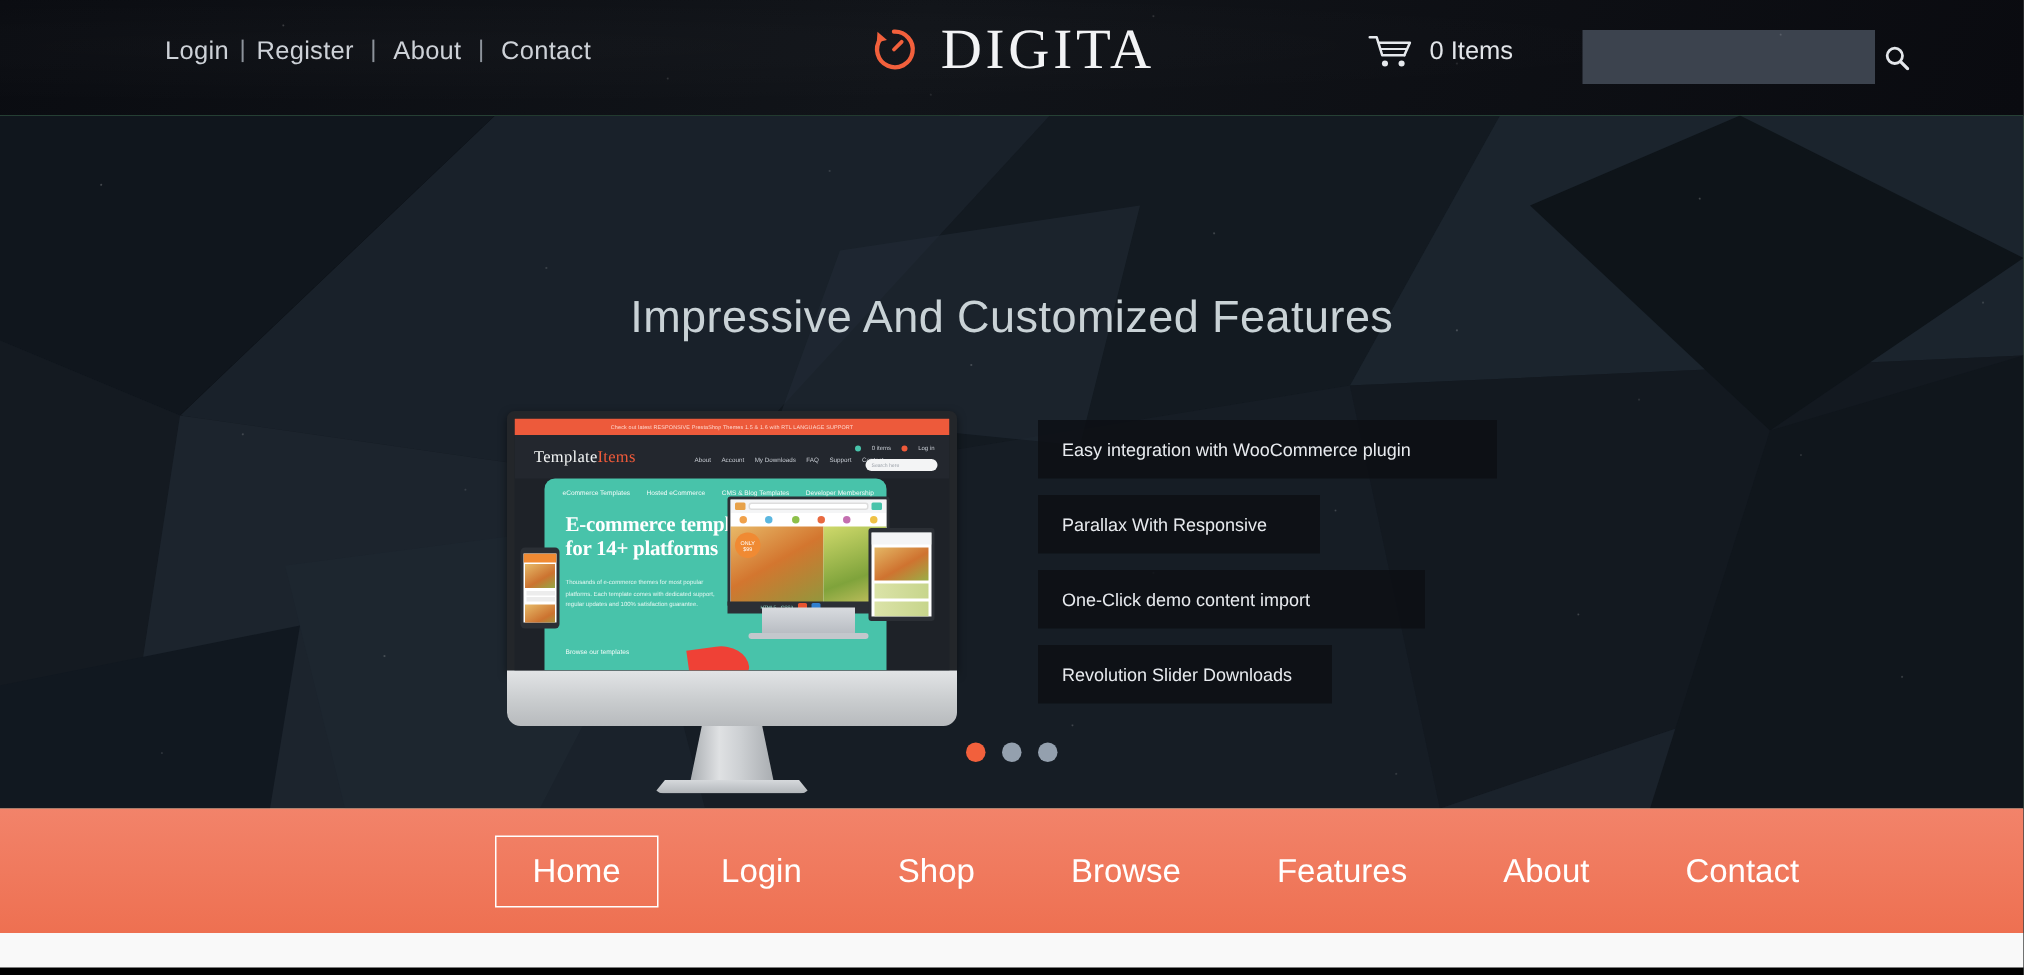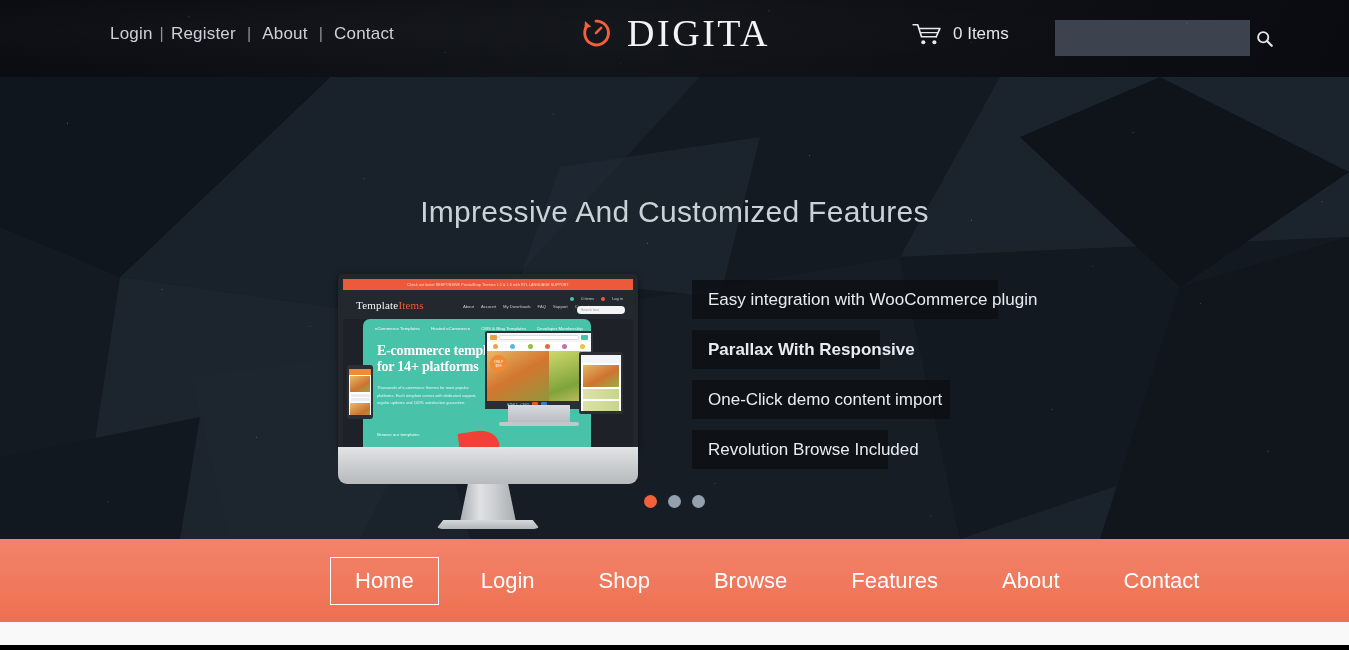--- a/index.html
+++ b/index.html
@@ -239,29 +239,29 @@
     width: 104px; height: 9px;
     background: linear-gradient(#d6d9dc,#b1b5b9);
     border-radius: 3px 3px 6px 6px;
     clip-path: polygon(7% 0, 93% 0, 100% 100%, 0% 100%);
   }
 
   
   .features { position: absolute; left: 692px; top: 203px; }
   .feat {
     background: rgba(12,15,19,.82);
-    color: #e8ebef; font-size: 17px;
+    color: #e8ebef; font-size: 12px;
     display: flex; align-items: center;
     padding: 7px 16px;
     height: 39px;
     margin-bottom: 11px;
     white-space: nowrap;
   }
   .feat.f0 { width: 306px; }
-  .feat.f1 { width: 188px; font-weight: bold; }
+  .feat.f1 { width: 188px; }
   .feat.f2 { width: 258px; }
   .feat.f3 { width: 196px; }
 
   
   .dots {
     position: absolute; left: 0; right: 0; top: 418px;
     display: flex; justify-content: center; gap: 11px;
   }
   .dot { width: 13px; height: 13px; border-radius: 50%; background: #94a0ae; cursor: pointer; }
   .dot.active { background: #f2603c; }
@@ -469,21 +469,21 @@
       </div>
       <div class="monitor-chin"></div>
       <div class="monitor-neck2"></div>
       <div class="monitor-base"></div>
     </div>
 
     <div class="features">
       <div class="feat f0">Easy integration with WooCommerce plugin</div>
       <div class="feat f1">Parallax With Responsive</div>
       <div class="feat f2">One-Click demo content import</div>
-      <div class="feat f3">Revolution Browse Included</div>
+      <div class="feat f3">Revolution Slider Downloads</div>
     </div>
 
     <div class="dots">
       <span class="dot active"></span>
       <span class="dot"></span>
       <span class="dot"></span>
     </div>
   </div>
 
   <div class="mainnav">

